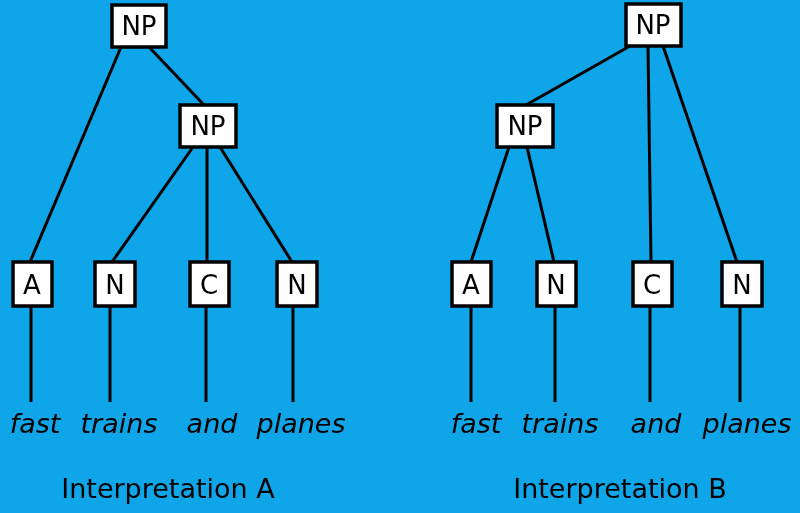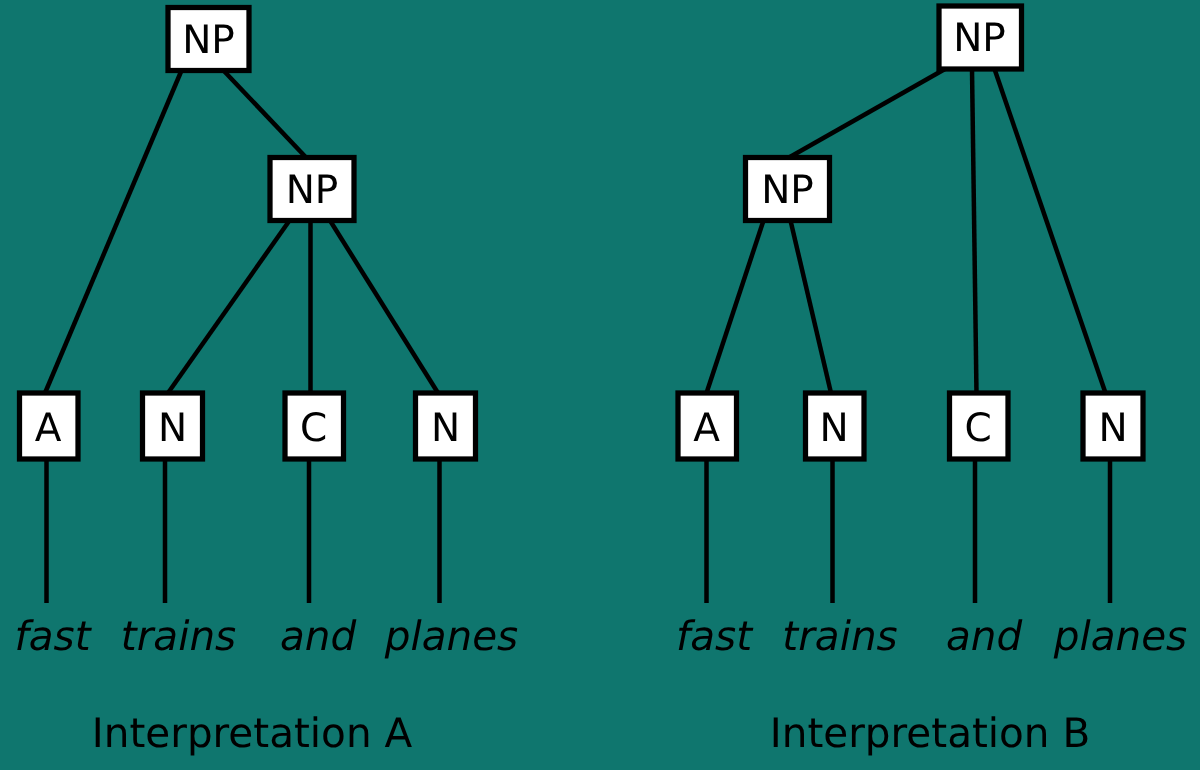--- a/index.html
+++ b/index.html
@@ -4,21 +4,21 @@
 <style>
   html, body {
     margin: 0;
     padding: 0;
     background: #ffffff;
   }
   .canvas {
     position: relative;
     width: 800px;
     height: 513px;
-    background: #0f766e;
+    background: #0ea5e9;
     overflow: hidden;
   }
   svg {
     display: block;
     font-family: "DejaVu Sans", sans-serif;
   }
   .node-box {
     fill: #ffffff;
     stroke: #000000;
     stroke-width: 3.5;

